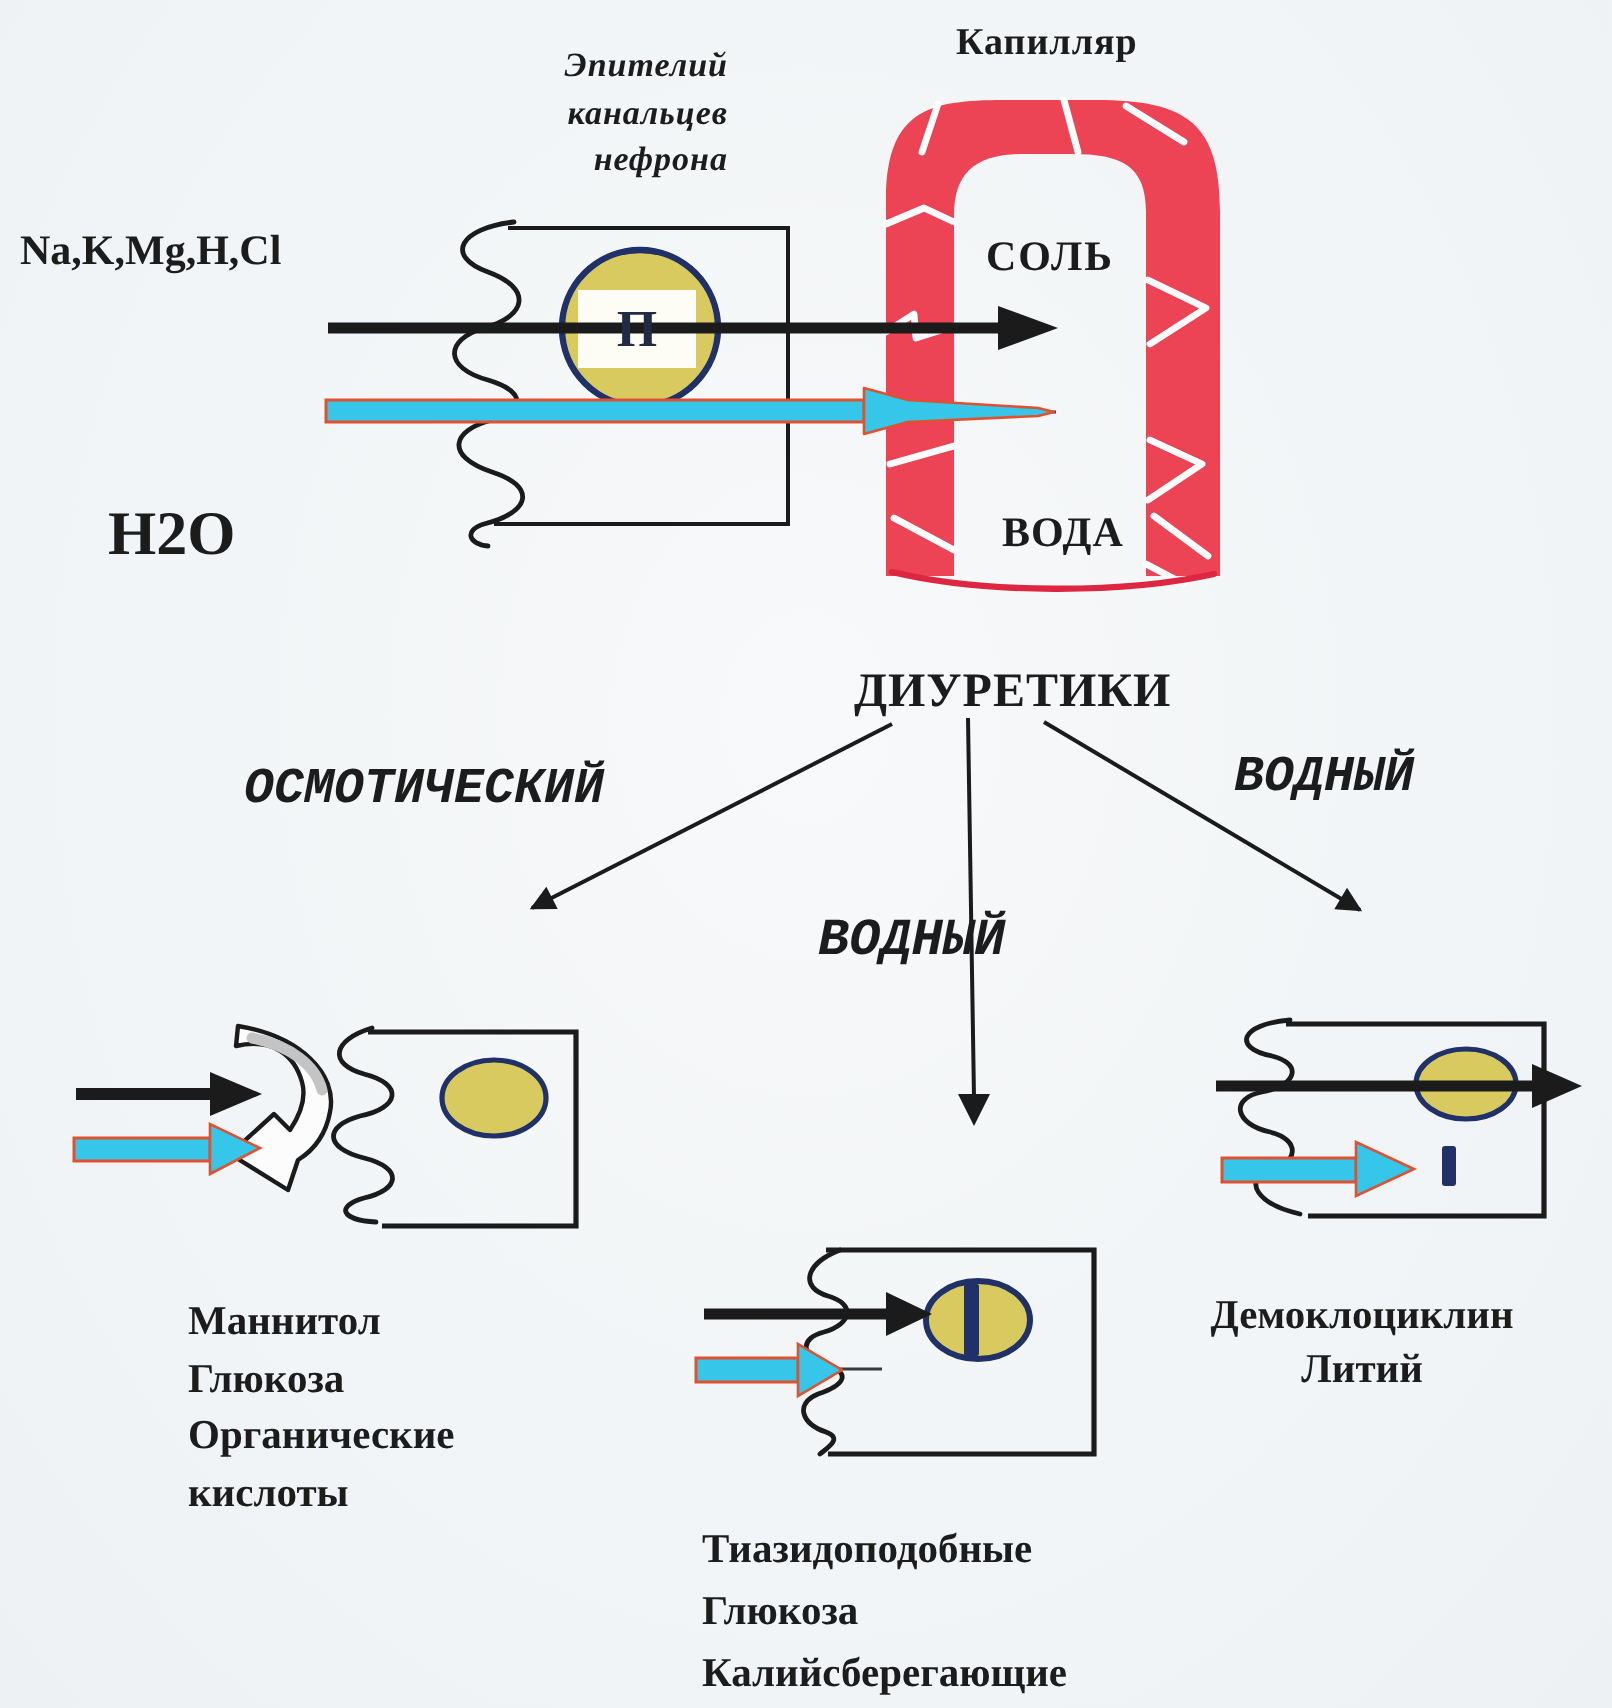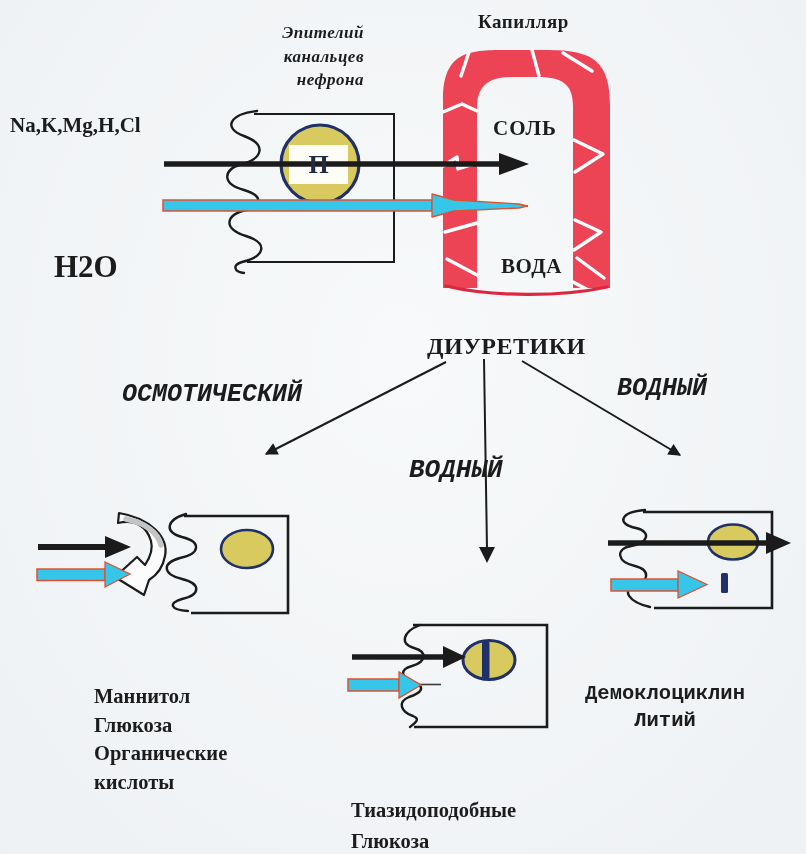--- a/index.html
+++ b/index.html
@@ -16,24 +16,24 @@
   .lbl-capillary{left:478px;top:11px;font-size:19px;letter-spacing:.5px;}
   .lbl-ions{left:10px;top:113px;font-size:21px;}
   .lbl-h2o{left:54px;top:249px;font-size:31px;}
   .lbl-salt{left:493px;top:116px;font-size:21px;letter-spacing:1px;}
   .lbl-voda{left:501px;top:254px;font-size:21px;letter-spacing:.5px;}
   .lbl-pump{left:289px;top:145px;width:59px;height:39px;display:flex;align-items:center;justify-content:center;font-size:26px;color:#222b44;}
   .lbl-root{left:427px;top:333px;font-size:24px;letter-spacing:.5px;}
   .lbl-osmotic{left:122px;top:380px;font-size:25px;}
   .lbl-salt-branch{left:409px;top:455px;font-size:26px;}
   .lbl-water-branch{left:617px;top:374px;font-size:25px;}
-  .drugs{font-weight:bold;font-size:20.5px;margin-top:35px;}
+  .drugs{font-weight:bold;font-size:20.5px;}
   .drugs-osmotic{left:94px;top:647px;line-height:28.5px;}
   .drugs-salt{left:351px;top:760px;line-height:31px;}
-  .drugs-water{left:566px;top:645px;width:198px;text-align:center;line-height:27px;font-family:Liberation Mono, monospace;}
+  .drugs-water{left:582px;top:645px;width:198px;text-align:center;line-height:27px;}
 </style>
 </head>
 <body>
 
 <div class="canvas">
 
   <svg class="layer" width="806" height="854" viewBox="0 0 806 854">
     <defs>
       <marker id="ah" viewBox="0 0 12 12" refX="10" refY="6" markerWidth="7.5" markerHeight="7.5" orient="auto-start-reverse">
         <path d="M1,1 L11,6 L1,11 Z" fill="#1b1b1b"></path>

